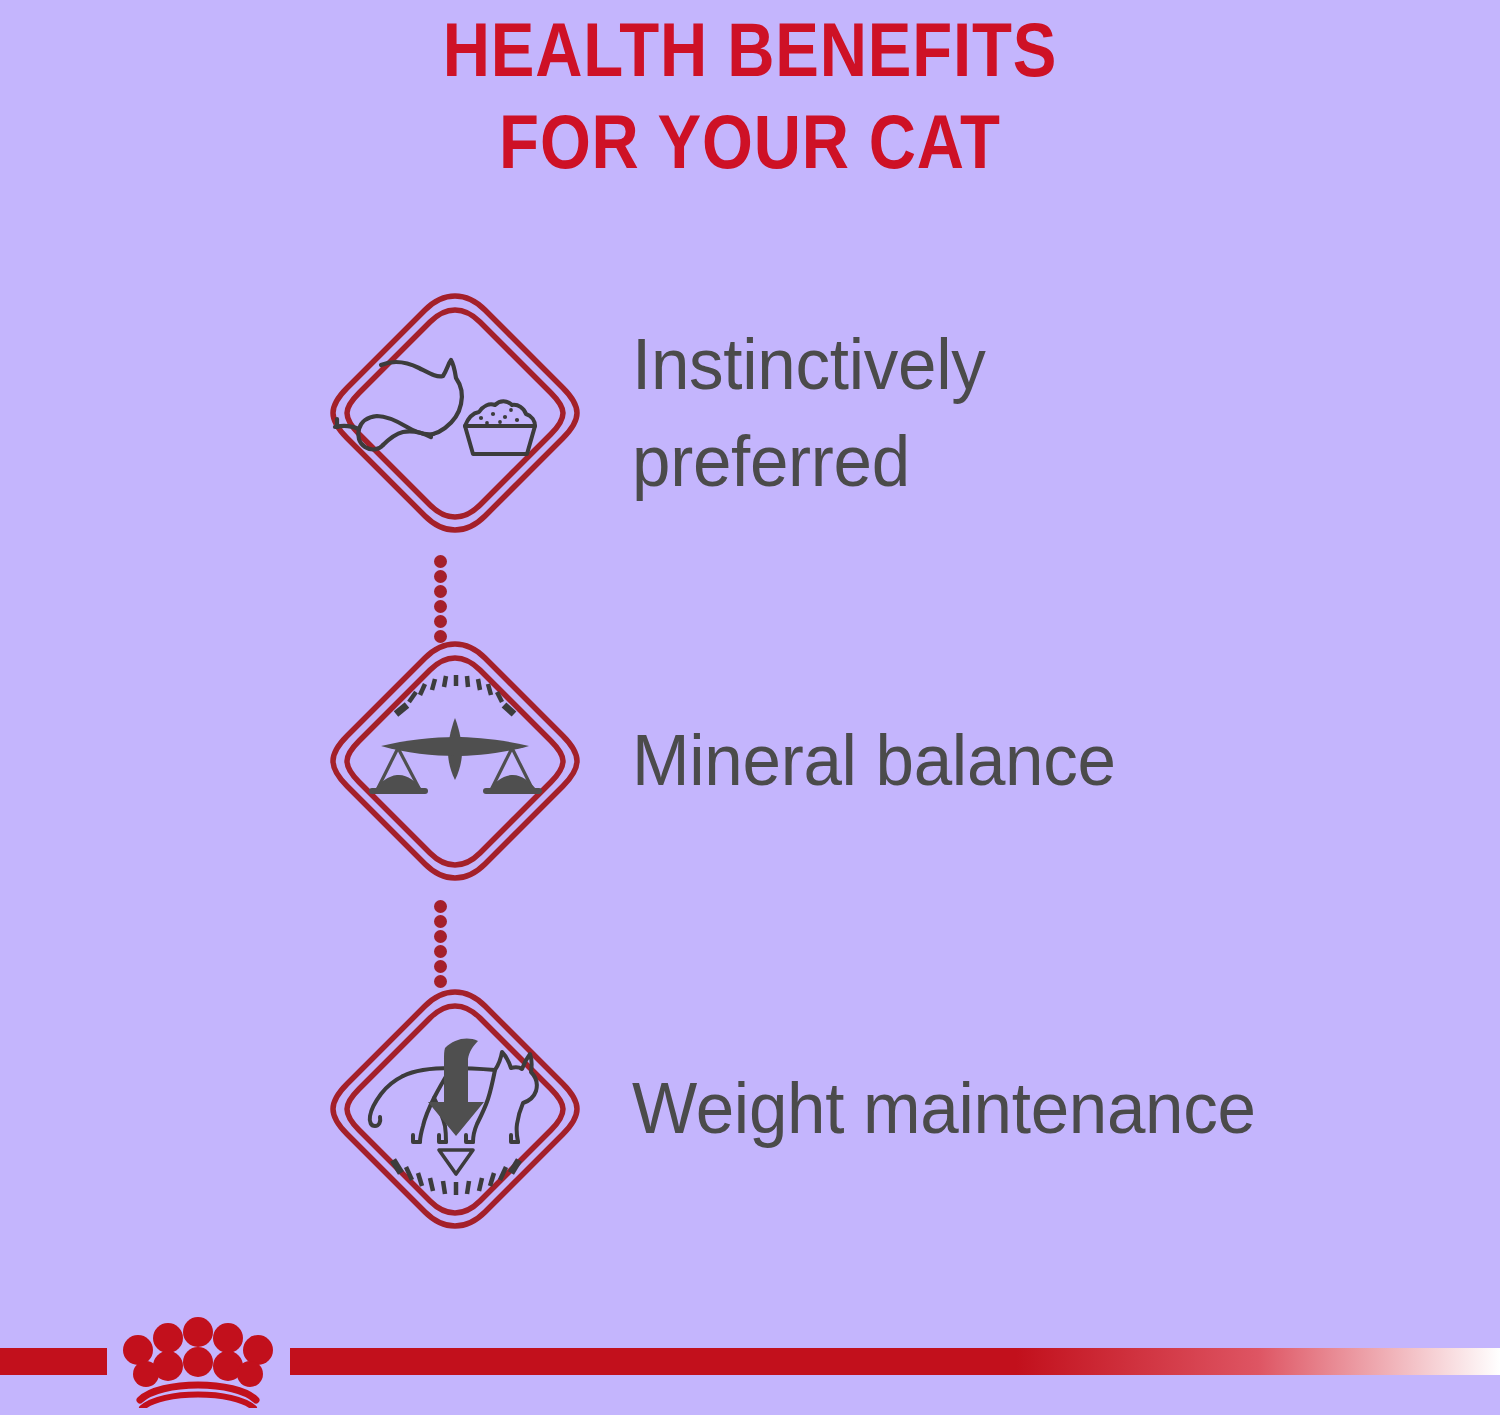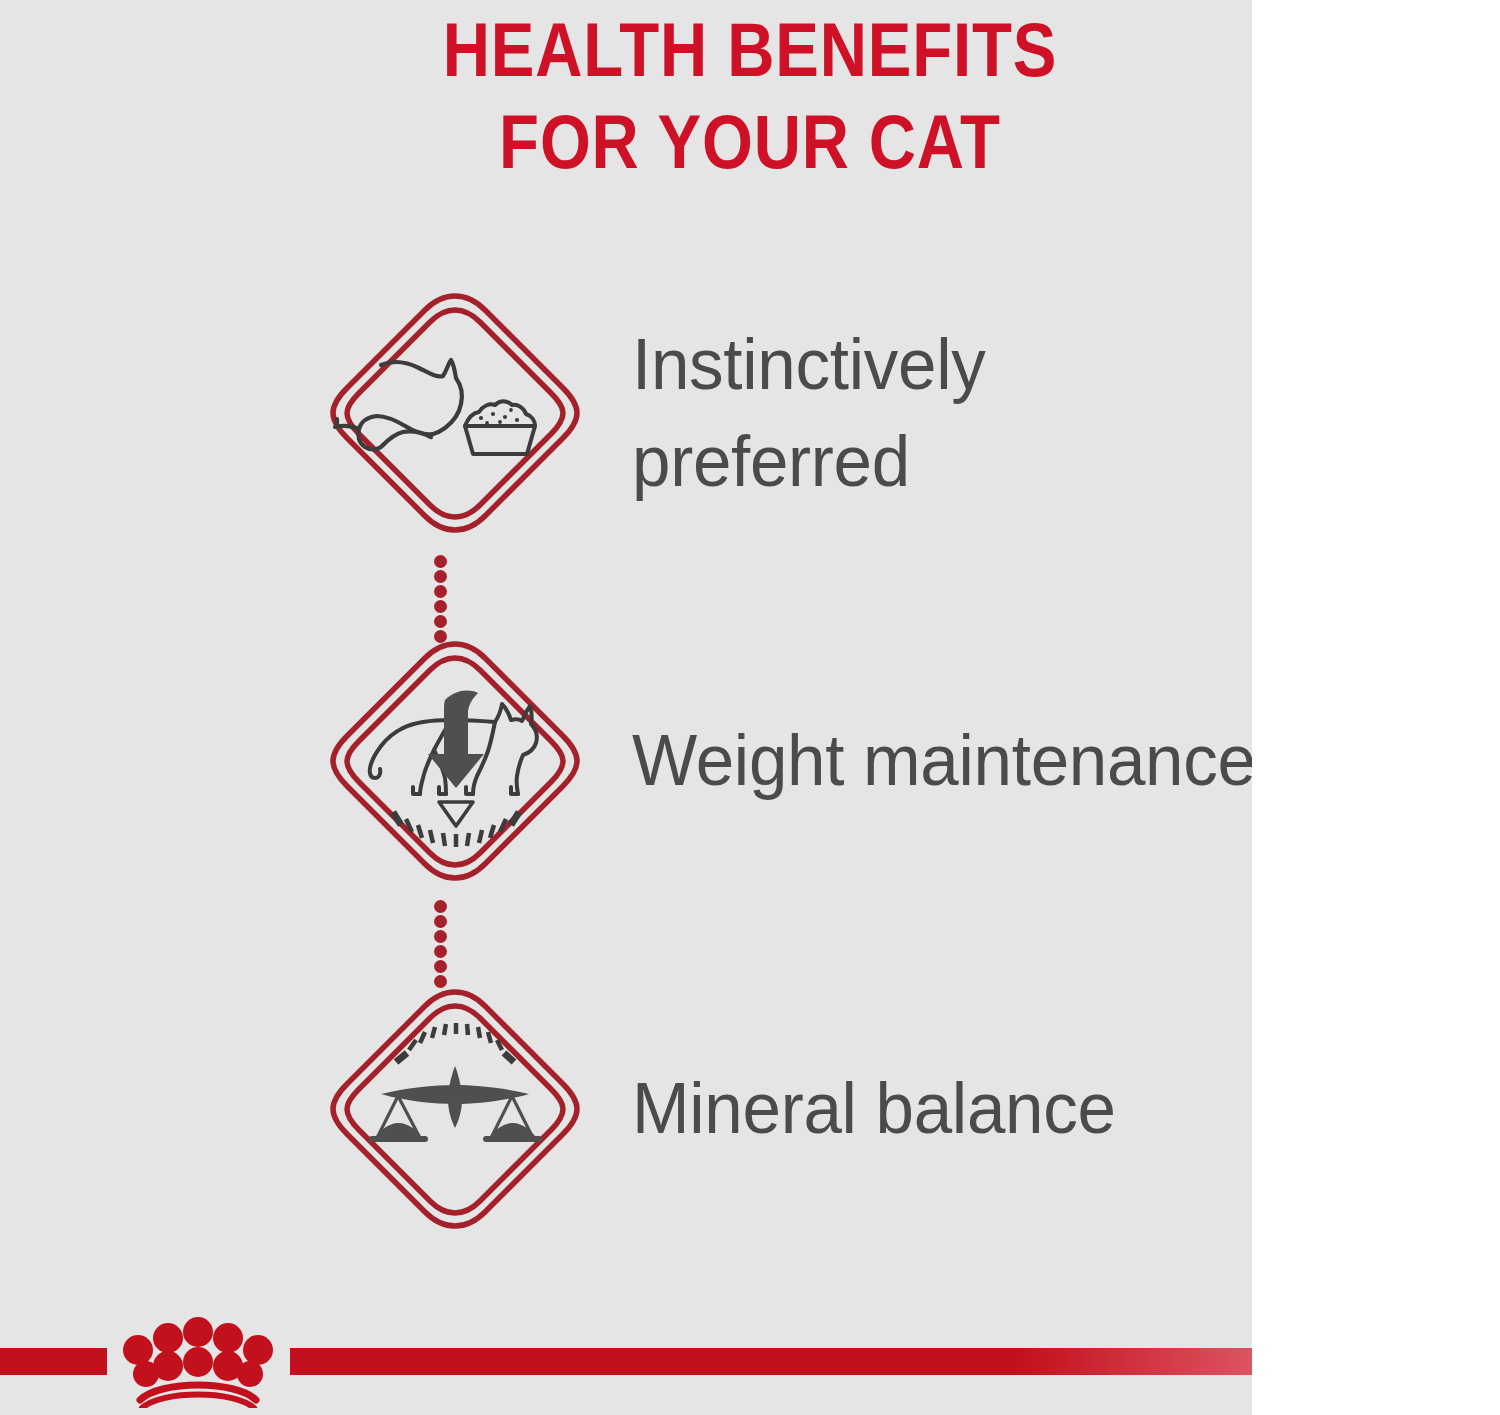--- a/index.html
+++ b/index.html
@@ -2,23 +2,23 @@
 <html><head>
 <meta charset="utf-8">
 <style>
   html, body {
     margin: 0;
     padding: 0;
     background: #ffffff;
   }
   .page {
     position: relative;
-    width: 1252px;
+    width: 1500px;
     height: 1415px;
-    background: #e5e5e5;
+    background: #c4b5fd;
     font-family: "Liberation Sans", sans-serif;
     overflow: hidden;
     text-decoration: underline;
   }
 
   
   .title {
     position: absolute;
     top: 0px;
     left: 0px;
@@ -245,85 +245,64 @@
                      L 165 217
                      C 158 224, 150 229, 140 229
                      C 130 229, 122 224, 115 217
                      L 44 146
                      C 36 138, 32 131, 32 125
                      C 32 119, 36 113, 44 105
                      L 115 34
                      C 122 27, 130 22, 140 22 Z"></path>
           </g>
 
-          <g fill="none" stroke="#3C3C3C" stroke-width="4" stroke-linecap="round" stroke-linejoin="round">
-            <path d="M88 92
-                     C 100 86, 118 84, 136 84
-                     C 152 84, 168 85, 180 86
-                     C 184 80, 186 74, 187 68
-                     C 191 72, 194 78, 196 84
-                     C 200 83, 204 83, 207 85
-                     C 209 79, 212 74, 215 70
-                     C 217 76, 217 82, 216 88
-                     C 221 93, 223 100, 221 107
-                     C 219 113, 214 117, 208 119
-                     C 205 126, 203 133, 202 140
-                     C 201 147, 202 153, 203 158"></path>
-            <path d="M203 158 L 196 158 L 196 151"></path>
-            <path d="M180 86
-                     C 178 96, 176 106, 173 115
-                     C 170 124, 166 132, 162 140
-                     C 159 147, 158 153, 158 158"></path>
-            <path d="M158 158 L 151 158 L 151 151"></path>
-            <path d="M136 84
-                     C 130 94, 124 104, 119 114
-                     C 114 124, 110 133, 108 142
-                     C 106 149, 105 154, 105 158"></path>
-            <path d="M105 158 L 98 158 L 98 151"></path>
-            <path d="M119 114
-                     C 124 124, 128 133, 130 142
-                     C 131 149, 131 154, 131 158"></path>
-            <path d="M131 158 L 124 158 L 124 151"></path>
-
-            <path d="M88 92
-                     C 80 96, 72 102, 66 110
-                     C 60 118, 56 126, 55 132
-                     C 54 138, 56 142, 60 142
-                     C 64 142, 66 138, 65 133"></path>
-          </g>
-
-          <path d="M130 64
-                   C 139 55, 152 52, 163 57
-                   C 158 62, 154 68, 153 75
-                   L 153 118
-                   L 169 118
-                   L 141 152
-                   L 113 118
-                   L 129 118
-                   L 129 75
-                   C 129 71, 129 67, 130 64 Z" fill="#4F4F4F"></path>
-
-          <path d="M124 166 L 158 166 L 141 190 Z" fill="none" stroke="#3C3C3C" stroke-width="3.6" stroke-linejoin="round"></path>
-
           <g stroke="#3C3C3C" stroke-linecap="butt">
-            <line x1="78" y1="176" x2="86" y2="189" stroke-width="7"></line>
-            <line x1="91" y1="183" x2="97" y2="196" stroke-width="4.5"></line>
-            <line x1="103" y1="189" x2="107" y2="202" stroke-width="4.5"></line>
-            <line x1="115" y1="194" x2="118" y2="207" stroke-width="4.5"></line>
-            <line x1="128" y1="197" x2="130" y2="210" stroke-width="4.5"></line>
-            <line x1="141" y1="198" x2="141" y2="211" stroke-width="4.5"></line>
-            <line x1="154" y1="197" x2="152" y2="210" stroke-width="4.5"></line>
-            <line x1="167" y1="194" x2="164" y2="207" stroke-width="4.5"></line>
-            <line x1="179" y1="189" x2="175" y2="202" stroke-width="4.5"></line>
-            <line x1="191" y1="183" x2="185" y2="196" stroke-width="4.5"></line>
-            <line x1="204" y1="176" x2="196" y2="189" stroke-width="7"></line>
-          </g>
+            <line x1="81" y1="78" x2="92" y2="69" stroke-width="7"></line>
+            <line x1="94" y1="66" x2="101" y2="56" stroke-width="4.5"></line>
+            <line x1="105" y1="59" x2="110" y2="48" stroke-width="4.5"></line>
+            <line x1="117" y1="54" x2="120" y2="43" stroke-width="4.5"></line>
+            <line x1="129" y1="51" x2="131" y2="40" stroke-width="4.5"></line>
+            <line x1="141" y1="50" x2="141" y2="39" stroke-width="4.5"></line>
+            <line x1="153" y1="51" x2="152" y2="40" stroke-width="4.5"></line>
+            <line x1="165" y1="54" x2="163" y2="43" stroke-width="4.5"></line>
+            <line x1="176" y1="59" x2="173" y2="48" stroke-width="4.5"></line>
+            <line x1="187" y1="66" x2="182" y2="56" stroke-width="4.5"></line>
+            <line x1="199" y1="78" x2="189" y2="69" stroke-width="7"></line>
+          </g>
+
+          <path d="M140 82
+                   C 145 95, 147 108, 147 116
+                   C 147 124, 145 134, 140 144
+                   C 135 134, 133 124, 133 116
+                   C 133 108, 135 95, 140 82 Z" fill="#4F4F4F"></path>
+
+          <path d="M66 110
+                   C 90 104, 120 101, 140 101
+                   C 160 101, 190 104, 214 110
+                   C 190 117, 160 120, 140 120
+                   C 120 120, 90 117, 66 110 Z" fill="#4F4F4F"></path>
+
+          <g stroke="#4F4F4F" stroke-width="3.2" fill="none">
+            <line x1="83" y1="112" x2="63" y2="152"></line>
+            <line x1="83" y1="112" x2="104" y2="152"></line>
+            <line x1="197" y1="112" x2="177" y2="152"></line>
+            <line x1="197" y1="112" x2="217" y2="152"></line>
+          </g>
+
+          <path d="M60 153
+                   C 66 146, 73 140, 82 139
+                   C 92 138, 100 145, 107 153 Z" fill="#4F4F4F"></path>
+          <rect x="54" y="152" width="59" height="6" rx="3" fill="#4F4F4F"></rect>
+          <path d="M174 153
+                   C 180 146, 187 140, 196 139
+                   C 206 138, 214 145, 221 153 Z" fill="#4F4F4F"></path>
+          <rect x="168" y="152" width="59" height="6" rx="3" fill="#4F4F4F"></rect>
         </svg>
       </div>
-      <div class="benefit-label">Weight maintenance</div>
+      <div class="benefit-label">Mineral balance</div>
     </div>
 
     <div class="benefit-row">
       <div class="icon-wrap">
         <svg viewBox="0 0 280 250" width="280" height="250">
           <g fill="none" stroke="#A4202A" stroke-width="5.5" stroke-linejoin="round">
             <path d="M140 8
                      C 152 8, 162 14, 170 22
                      L 248 100
                      C 258 110, 262 118, 262 125
@@ -344,64 +323,85 @@
                      L 165 217
                      C 158 224, 150 229, 140 229
                      C 130 229, 122 224, 115 217
                      L 44 146
                      C 36 138, 32 131, 32 125
                      C 32 119, 36 113, 44 105
                      L 115 34
                      C 122 27, 130 22, 140 22 Z"></path>
           </g>
 
+          <g fill="none" stroke="#3C3C3C" stroke-width="4" stroke-linecap="round" stroke-linejoin="round">
+            <path d="M88 92
+                     C 100 86, 118 84, 136 84
+                     C 152 84, 168 85, 180 86
+                     C 184 80, 186 74, 187 68
+                     C 191 72, 194 78, 196 84
+                     C 200 83, 204 83, 207 85
+                     C 209 79, 212 74, 215 70
+                     C 217 76, 217 82, 216 88
+                     C 221 93, 223 100, 221 107
+                     C 219 113, 214 117, 208 119
+                     C 205 126, 203 133, 202 140
+                     C 201 147, 202 153, 203 158"></path>
+            <path d="M203 158 L 196 158 L 196 151"></path>
+            <path d="M180 86
+                     C 178 96, 176 106, 173 115
+                     C 170 124, 166 132, 162 140
+                     C 159 147, 158 153, 158 158"></path>
+            <path d="M158 158 L 151 158 L 151 151"></path>
+            <path d="M136 84
+                     C 130 94, 124 104, 119 114
+                     C 114 124, 110 133, 108 142
+                     C 106 149, 105 154, 105 158"></path>
+            <path d="M105 158 L 98 158 L 98 151"></path>
+            <path d="M119 114
+                     C 124 124, 128 133, 130 142
+                     C 131 149, 131 154, 131 158"></path>
+            <path d="M131 158 L 124 158 L 124 151"></path>
+
+            <path d="M88 92
+                     C 80 96, 72 102, 66 110
+                     C 60 118, 56 126, 55 132
+                     C 54 138, 56 142, 60 142
+                     C 64 142, 66 138, 65 133"></path>
+          </g>
+
+          <path d="M130 64
+                   C 139 55, 152 52, 163 57
+                   C 158 62, 154 68, 153 75
+                   L 153 118
+                   L 169 118
+                   L 141 152
+                   L 113 118
+                   L 129 118
+                   L 129 75
+                   C 129 71, 129 67, 130 64 Z" fill="#4F4F4F"></path>
+
+          <path d="M124 166 L 158 166 L 141 190 Z" fill="none" stroke="#3C3C3C" stroke-width="3.6" stroke-linejoin="round"></path>
+
           <g stroke="#3C3C3C" stroke-linecap="butt">
-            <line x1="81" y1="78" x2="92" y2="69" stroke-width="7"></line>
-            <line x1="94" y1="66" x2="101" y2="56" stroke-width="4.5"></line>
-            <line x1="105" y1="59" x2="110" y2="48" stroke-width="4.5"></line>
-            <line x1="117" y1="54" x2="120" y2="43" stroke-width="4.5"></line>
-            <line x1="129" y1="51" x2="131" y2="40" stroke-width="4.5"></line>
-            <line x1="141" y1="50" x2="141" y2="39" stroke-width="4.5"></line>
-            <line x1="153" y1="51" x2="152" y2="40" stroke-width="4.5"></line>
-            <line x1="165" y1="54" x2="163" y2="43" stroke-width="4.5"></line>
-            <line x1="176" y1="59" x2="173" y2="48" stroke-width="4.5"></line>
-            <line x1="187" y1="66" x2="182" y2="56" stroke-width="4.5"></line>
-            <line x1="199" y1="78" x2="189" y2="69" stroke-width="7"></line>
-          </g>
-
-          <path d="M140 82
-                   C 145 95, 147 108, 147 116
-                   C 147 124, 145 134, 140 144
-                   C 135 134, 133 124, 133 116
-                   C 133 108, 135 95, 140 82 Z" fill="#4F4F4F"></path>
-
-          <path d="M66 110
-                   C 90 104, 120 101, 140 101
-                   C 160 101, 190 104, 214 110
-                   C 190 117, 160 120, 140 120
-                   C 120 120, 90 117, 66 110 Z" fill="#4F4F4F"></path>
-
-          <g stroke="#4F4F4F" stroke-width="3.2" fill="none">
-            <line x1="83" y1="112" x2="63" y2="152"></line>
-            <line x1="83" y1="112" x2="104" y2="152"></line>
-            <line x1="197" y1="112" x2="177" y2="152"></line>
-            <line x1="197" y1="112" x2="217" y2="152"></line>
-          </g>
-
-          <path d="M60 153
-                   C 66 146, 73 140, 82 139
-                   C 92 138, 100 145, 107 153 Z" fill="#4F4F4F"></path>
-          <rect x="54" y="152" width="59" height="6" rx="3" fill="#4F4F4F"></rect>
-          <path d="M174 153
-                   C 180 146, 187 140, 196 139
-                   C 206 138, 214 145, 221 153 Z" fill="#4F4F4F"></path>
-          <rect x="168" y="152" width="59" height="6" rx="3" fill="#4F4F4F"></rect>
+            <line x1="78" y1="176" x2="86" y2="189" stroke-width="7"></line>
+            <line x1="91" y1="183" x2="97" y2="196" stroke-width="4.5"></line>
+            <line x1="103" y1="189" x2="107" y2="202" stroke-width="4.5"></line>
+            <line x1="115" y1="194" x2="118" y2="207" stroke-width="4.5"></line>
+            <line x1="128" y1="197" x2="130" y2="210" stroke-width="4.5"></line>
+            <line x1="141" y1="198" x2="141" y2="211" stroke-width="4.5"></line>
+            <line x1="154" y1="197" x2="152" y2="210" stroke-width="4.5"></line>
+            <line x1="167" y1="194" x2="164" y2="207" stroke-width="4.5"></line>
+            <line x1="179" y1="189" x2="175" y2="202" stroke-width="4.5"></line>
+            <line x1="191" y1="183" x2="185" y2="196" stroke-width="4.5"></line>
+            <line x1="204" y1="176" x2="196" y2="189" stroke-width="7"></line>
+          </g>
         </svg>
       </div>
-      <div class="benefit-label">Mineral balance</div>
+      <div class="benefit-label">Weight maintenance</div>
     </div>
   </div>
 
   <div class="connector connector-1">
     <span class="connector-dot"></span>
     <span class="connector-dot"></span>
     <span class="connector-dot"></span>
     <span class="connector-dot"></span>
     <span class="connector-dot"></span>
     <span class="connector-dot"></span>

